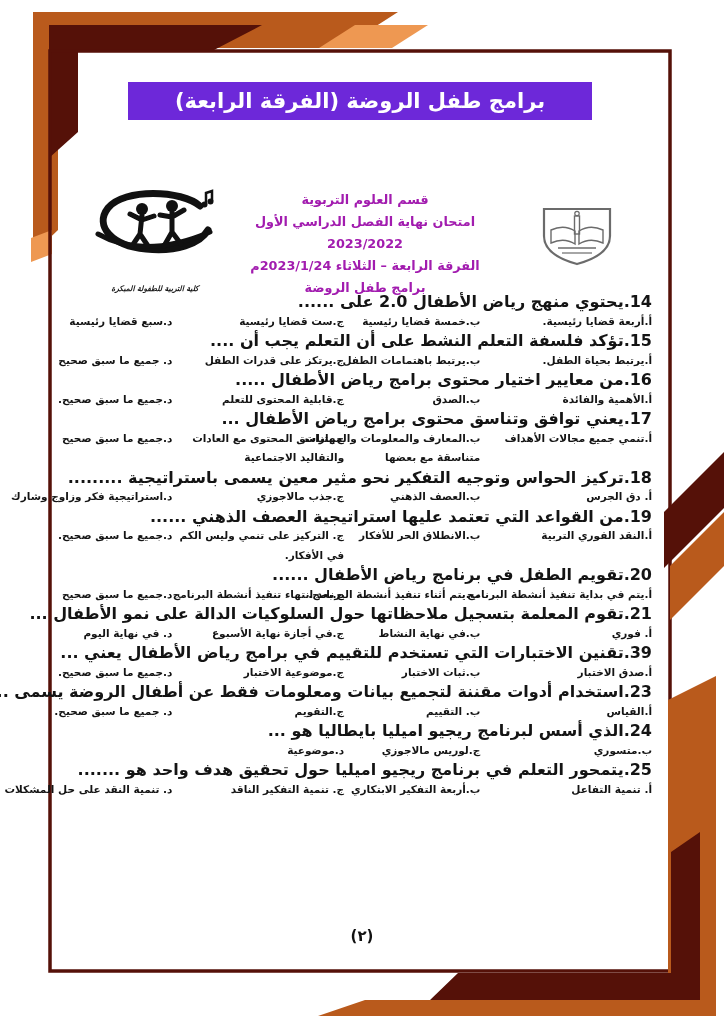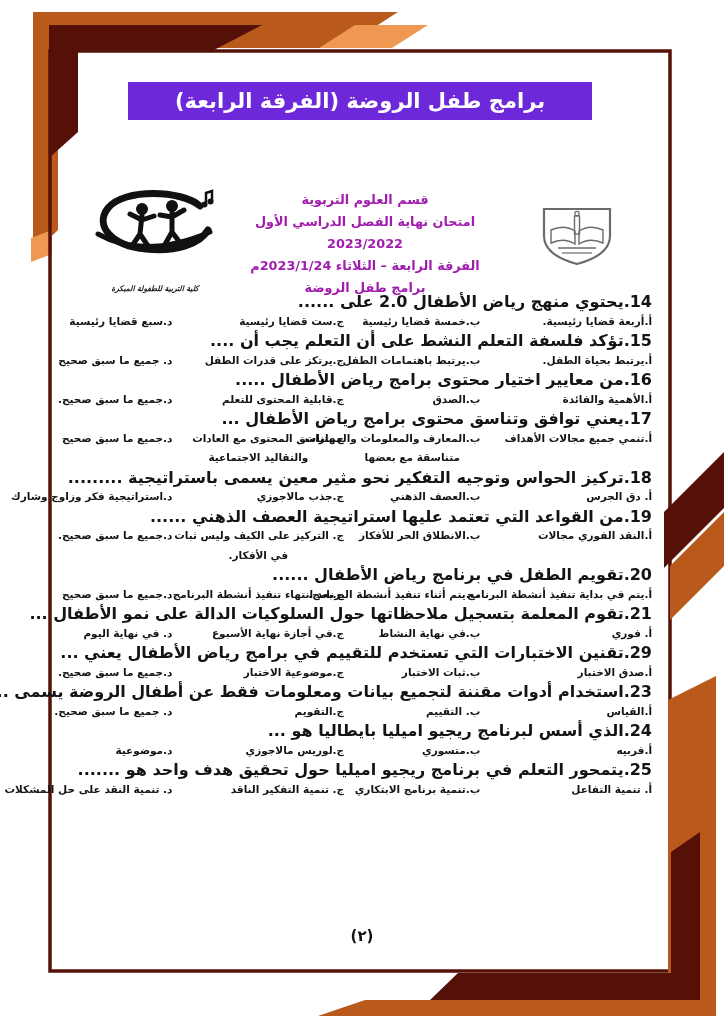--- a/index.html
+++ b/index.html
@@ -30,21 +30,21 @@
   .questions {
     position:absolute; left:60px; top:292px; width:592px;
     direction:rtl; text-align:right;
   }
   .q-text { font-size:16px; font-weight:bold; line-height:19.5px; white-space:nowrap; }
   .opts {
     display:grid; grid-template-columns:29% 23% 29% 19%;
     font-size:10.5px; font-weight:bold; line-height:19.5px;
   }
   .opt { white-space:nowrap; }
-  .opt .sub { text-align:center; white-space:nowrap; }
+  .opt .sub { text-align:right; white-space:nowrap; }
 
   .page-num {
     position:absolute; left:0; top:927px; width:724px; text-align:center;
     font-size:15px; font-weight:bold; color:#111;
   }
 </style>
 </head>
 <body>
 
 <div class="page">
@@ -194,27 +194,27 @@
           <div class="opt">
             <div>د.استراتيجية فكر وزاوج وشارك</div>
           </div>
         </div>
     </div>
 
     <div class="q">
       <div class="q-text">19.من القواعد التي تعتمد عليها استراتيجية العصف الذهني ......</div>
       <div class="opts">
           <div class="opt">
-            <div>أ.النقد الفوري مجالات</div>
+            <div>أ.النقد الفوري التربية</div>
           </div>
           <div class="opt">
             <div>ب.الانطلاق الحر للأفكار</div>
           </div>
           <div class="opt">
-            <div>ج. التركيز على الكيف وليس ثبات</div>
+            <div>ج. التركيز على تنمي وليس الكم</div>
             <div class="sub">في الأفكار.</div>
           </div>
           <div class="opt">
             <div>د.جميع ما سبق صحيح.</div>
           </div>
         </div>
     </div>
 
     <div class="q">
       <div class="q-text">20.تقويم الطفل في برنامج رياض الأطفال ......</div>
@@ -246,21 +246,21 @@
           <div class="opt">
             <div>ج.في أجازة نهاية الأسبوع</div>
           </div>
           <div class="opt">
             <div>د. في نهاية اليوم</div>
           </div>
         </div>
     </div>
 
     <div class="q">
-      <div class="q-text">29.تقنين الاختبارات التي تستخدم للتقييم في برامج رياض الأطفال يعني ...</div>
+      <div class="q-text">39.تقنين الاختبارات التي تستخدم للتقييم في برامج رياض الأطفال يعني ...</div>
       <div class="opts">
           <div class="opt">
             <div>أ.صدق الاختبار</div>
           </div>
           <div class="opt">
             <div>ب.ثبات الاختبار</div>
           </div>
           <div class="opt">
             <div>ج.موضوعية الاختبار</div>
           </div>
@@ -285,42 +285,39 @@
           <div class="opt">
             <div>د. جميع ما سبق صحيح.</div>
           </div>
         </div>
     </div>
 
     <div class="q">
       <div class="q-text">24.الذي أسس لبرنامج ريجيو اميليا بايطاليا هو ...</div>
       <div class="opts">
           <div class="opt">
-            <div>أ.فربيه</div>
-          </div>
-          <div class="opt">
             <div>ب.متسوري</div>
           </div>
           <div class="opt">
             <div>ج.لوريس مالاجوزي</div>
           </div>
           <div class="opt">
             <div>د.موضوعية</div>
           </div>
         </div>
     </div>
 
     <div class="q">
       <div class="q-text">25.يتمحور التعلم في برنامج ريجيو اميليا حول تحقيق هدف واحد هو .......</div>
       <div class="opts">
           <div class="opt">
             <div>أ. تنمية التفاعل</div>
           </div>
           <div class="opt">
-            <div>ب.تنمية برنامج الابتكاري</div>
+            <div>ب.أربعة التفكير الابتكاري</div>
           </div>
           <div class="opt">
             <div>ج. تنمية التفكير الناقد</div>
           </div>
           <div class="opt">
             <div>د. تنمية النقد على حل المشكلات</div>
           </div>
         </div>
     </div>
   </div>

